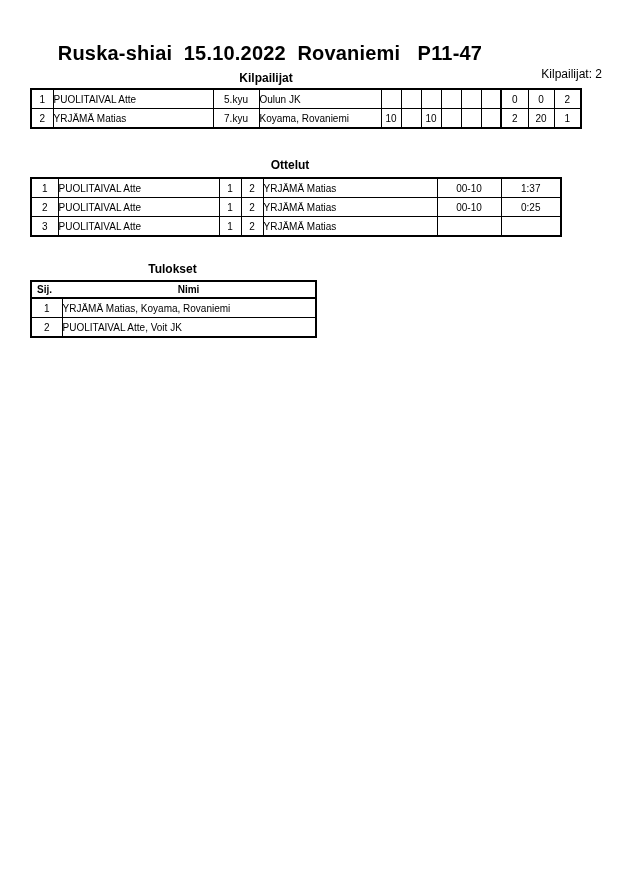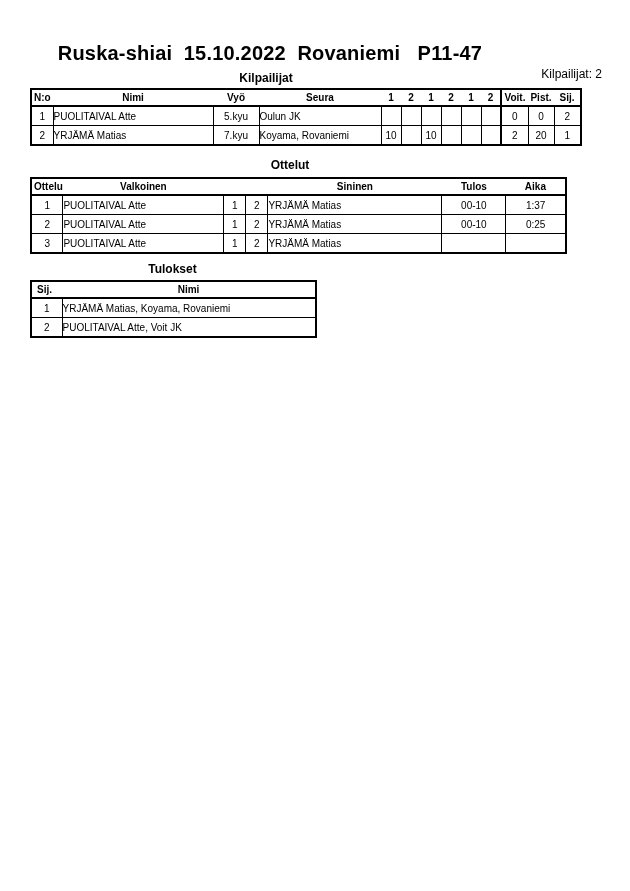--- a/index.html
+++ b/index.html
@@ -59,35 +59,20 @@
       <col style="width:20px">
       <col style="width:20px">
     <col style="width:20px">
       <col style="width:20px">
       <col style="width:20px">
     <col style="width:27px">
       <col style="width:26px">
       <col style="width:27px">
   </colgroup>
   <tbody>
-      <tr>
-    <th class="hl">N:o</th>
-    <th class="ac">Nimi</th>
-    <th class="ac">Vyö</th>
-    <th class="ac">Seura</th>
-    <th class="ac">1</th>
-    <th class="ac">2</th>
-    <th class="ac">1</th>
-    <th class="ac">2</th>
-    <th class="ac">1</th>
-    <th class="ac">2</th>
-    <th class="ac thickleft">Voit.</th>
-    <th class="ac">Pist.</th>
-    <th class="ac">Sij.</th>
-  </tr>
   <tr>
     <td class="ac">1</td>
     <td class="al">PUOLITAIVAL Atte</td>
     <td class="ac">5.kyu</td>
     <td class="al">Oulun JK</td>
     <td class="ac"></td>
     <td class="ac"></td>
     <td class="ac"></td>
     <td class="ac"></td>
     <td class="ac"></td>
@@ -120,29 +105,20 @@
   <colgroup>
     <col style="width:27px">
       <col style="width:161px">
       <col style="width:22px">
       <col style="width:22px">
     <col style="width:174px">
       <col style="width:64px">
       <col style="width:60px">
   </colgroup>
   <tbody>
-      <tr>
-    <th class="hl">Ottelu</th>
-    <th class="ac">Valkoinen</th>
-    <th></th>
-    <th></th>
-    <th class="ac">Sininen</th>
-    <th class="ac">Tulos</th>
-    <th class="ac">Aika</th>
-  </tr>
   <tr>
     <td class="ac">1</td>
     <td class="al">PUOLITAIVAL Atte</td>
     <td class="ac">1</td>
     <td class="ac">2</td>
     <td class="al">YRJÄMÄ Matias</td>
     <td class="ac">00-10</td>
     <td class="ac">1:37</td>
   </tr>
   <tr>

